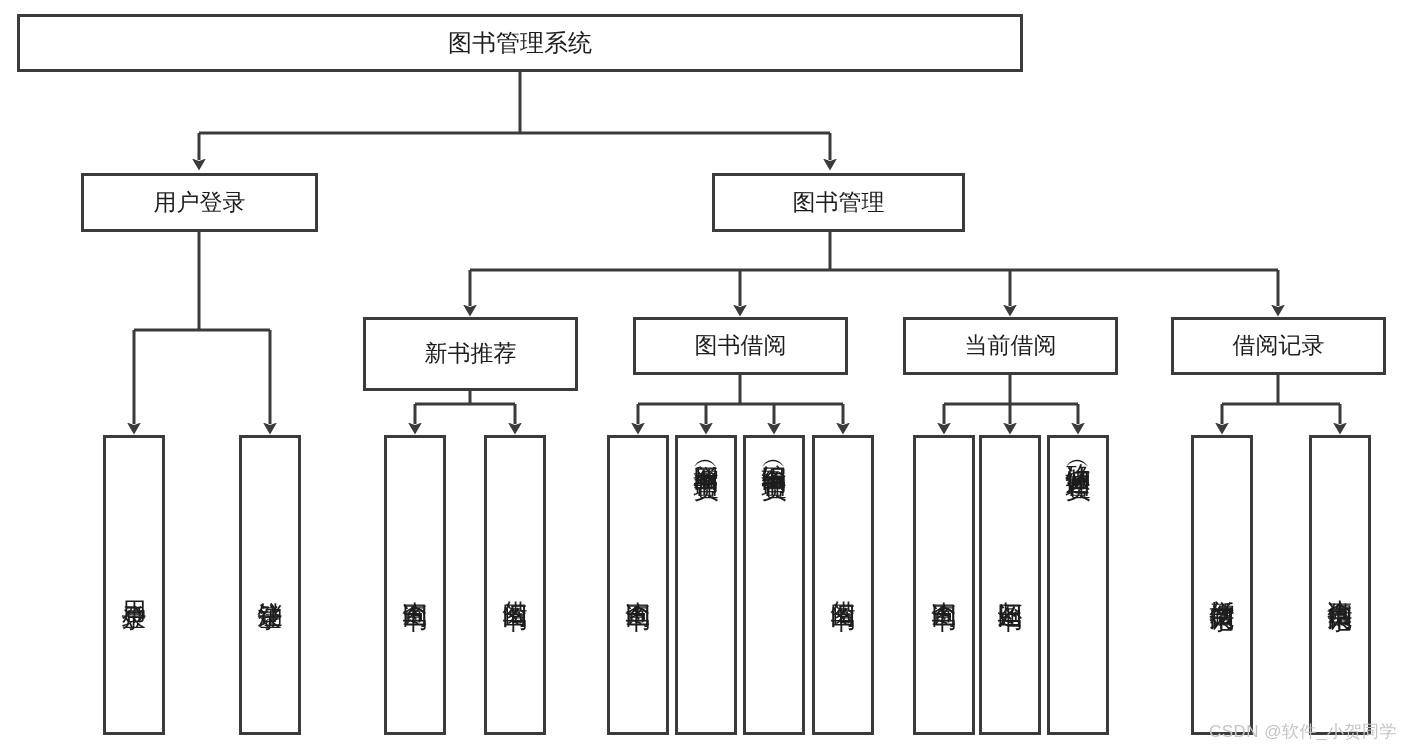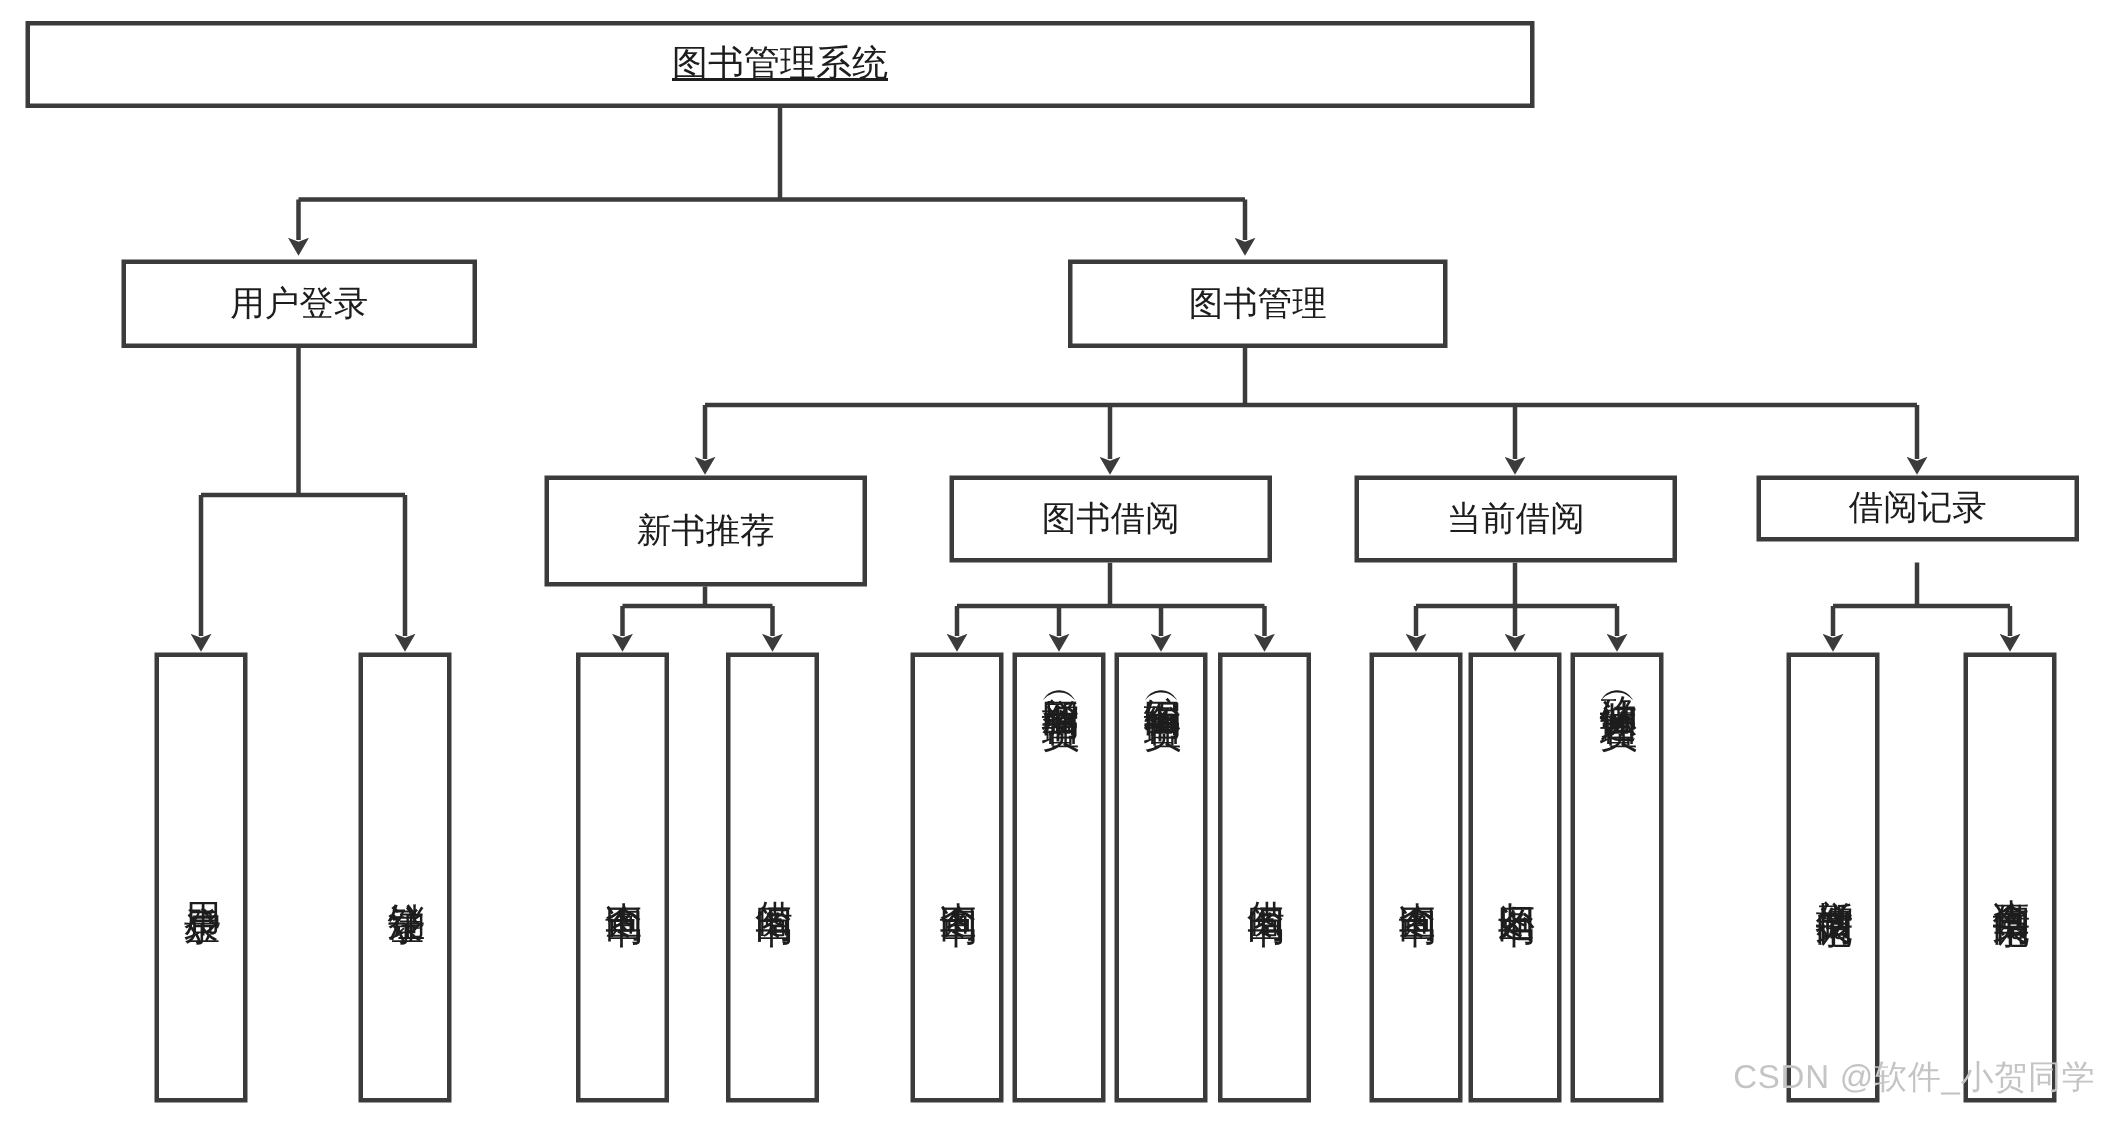--- a/index.html
+++ b/index.html
@@ -24,43 +24,43 @@
   }
   .node .lbl{
     display:block;
     text-align:center;
     line-height:1.18;
     white-space:nowrap;
   }
 
   
   .node.h .lbl{font-size:23px;}
-  .node.root .lbl{font-size:24px;text-decoration:underline;}
+  .node.root .lbl{font-size:24px;}
 
   
   .node.v{
     align-items:flex-start;
     justify-content:center;
     padding-top:0;
   }
   .node.v .lbl{
     writing-mode:vertical-rl;
     text-orientation:upright;
     font-size:25px;
     letter-spacing:2px;
     line-height:1;
   }
   .node.v.center{align-items:center;}
   .node.v.top{align-items:flex-start;padding-top:6px;}
 
   #watermark{
     position:absolute;
     right:8px;
-    bottom:14px;
-    font-size:22px;
+    bottom:4px;
+    font-size:17px;
     color:#c4c4c4;
     white-space:nowrap;
     letter-spacing:0.5px;
   }
 </style>
 </head>
 <body>
 
 <div id="canvas">
 
@@ -127,21 +127,21 @@
 
   <div class="node h" style="left:363px;top:317px;width:215px;height:74px;">
     <span class="lbl">新书推荐</span>
   </div>
   <div class="node h" style="left:633px;top:317px;width:215px;height:58px;">
     <span class="lbl">图书借阅</span>
   </div>
   <div class="node h" style="left:903px;top:317px;width:215px;height:58px;">
     <span class="lbl">当前借阅</span>
   </div>
-  <div class="node h" style="left:1171px;top:317px;width:215px;height:44px;">
+  <div class="node h" style="left:1171px;top:317px;width:215px;height:58px;">
     <span class="lbl">借阅记录</span>
   </div>
 
   <div class="node v center" style="left:103px;top:435px;width:62px;height:300px;">
     <span class="lbl">用户登录</span>
   </div>
   <div class="node v center" style="left:239px;top:435px;width:62px;height:300px;">
     <span class="lbl">注销登录</span>
   </div>
 

